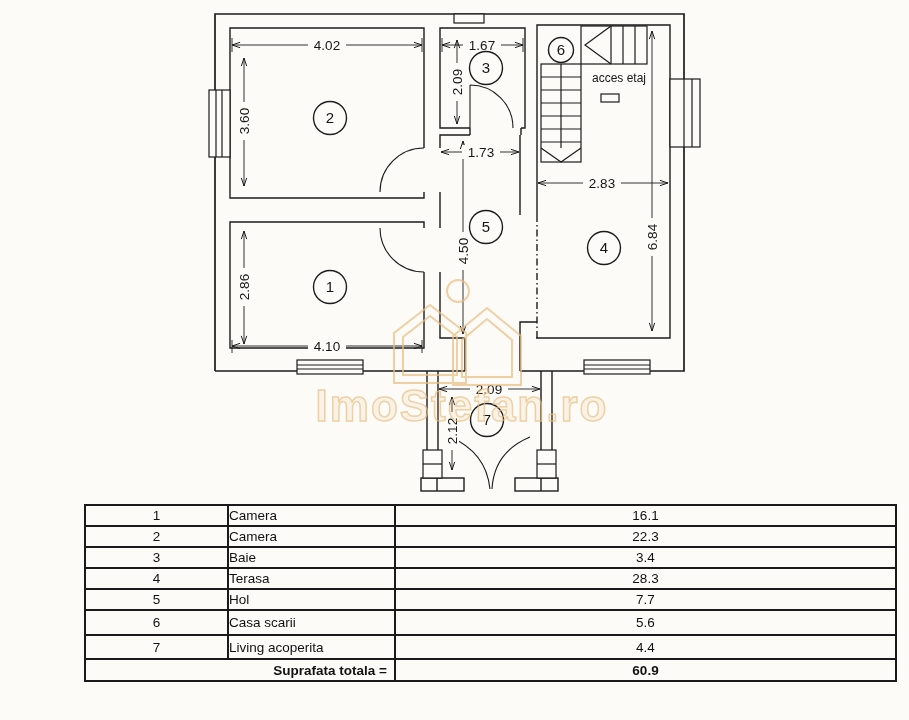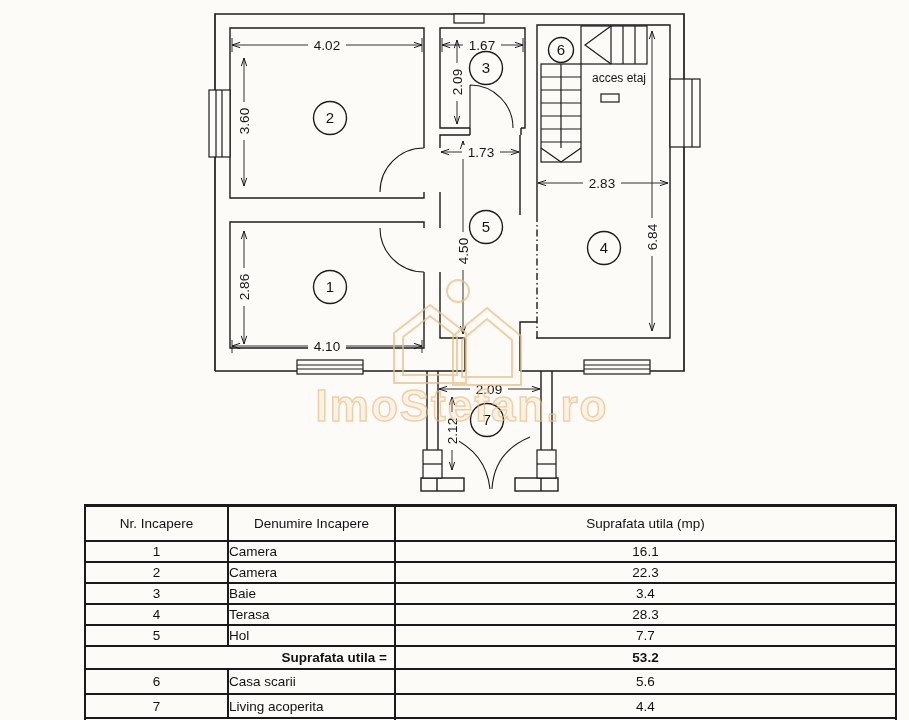--- a/index.html
+++ b/index.html
@@ -179,25 +179,20 @@
       <path d="M453 385 V336 L487 308 L521 336 V385 Z"></path>
       <path d="M462 377 V340 L487 319 L512 340 V377 Z"></path>
       <circle cx="458" cy="291" r="11"></circle>
     </g>
     <text x="462" y="421" text-anchor="middle" font-size="44" font-weight="bold" letter-spacing="2" fill="rgba(234,190,130,0.20)" stroke="#eabe82" stroke-width="1.5">ImoStefan.ro</text>
   </g>
 </svg>
 
 <table id="area-table">
   <tbody>
-      <tr class="hdr">
-    <td class="c-nr">Nr. Incapere</td>
-    <td class="c-name">Denumire Incapere</td>
-    <td class="c-area">Suprafata utila (mp)</td>
-  </tr>
   <tr class="r">
     <td class="c-nr">1</td>
     <td class="c-name">Camera</td>
     <td class="c-area">16.1</td>
   </tr>
   <tr class="r">
     <td class="c-nr">2</td>
     <td class="c-name">Camera</td>
     <td class="c-area">22.3</td>
   </tr>
@@ -208,24 +203,20 @@
   </tr>
   <tr class="r">
     <td class="c-nr">4</td>
     <td class="c-name">Terasa</td>
     <td class="c-area">28.3</td>
   </tr>
   <tr class="r">
     <td class="c-nr">5</td>
     <td class="c-name">Hol</td>
     <td class="c-area">7.7</td>
-  </tr>
-  <tr class="sum">
-    <td class="lbl" colspan="2">Suprafata utila =</td>
-    <td class="c-area">53.2</td>
   </tr>
   <tr class="r r6">
     <td class="c-nr">6</td>
     <td class="c-name">Casa scarii</td>
     <td class="c-area">5.6</td>
   </tr>
   <tr class="r r7">
     <td class="c-nr">7</td>
     <td class="c-name">Living acoperita</td>
     <td class="c-area">4.4</td>

